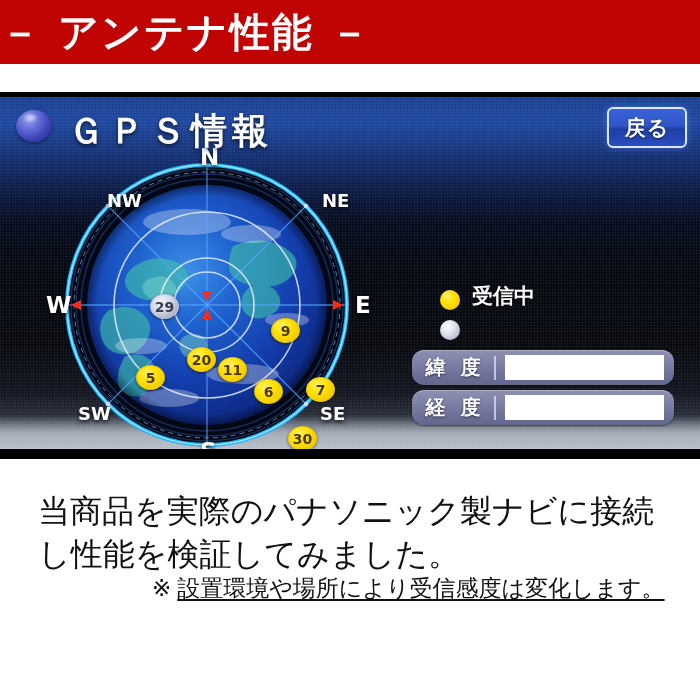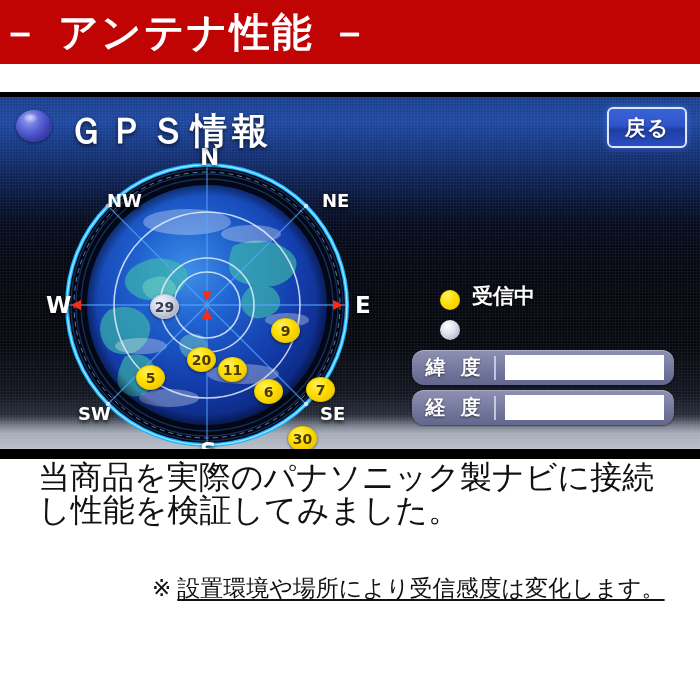--- a/index.html
+++ b/index.html
@@ -257,25 +257,25 @@
   .info-blank {
     flex: 1;
     margin: 0 10px 0 9px;
     height: 25px;
     background: #ffffff;
   }
 
   
   #body-text {
     position: absolute;
-    left: 38px; top: 461px;
+    left: 38px; top: 490px;
     width: 630px;
     color: #111111;
     font-size: 32px;
-    line-height: 33px;
+    line-height: 43px;
     font-family: "DejaVu Sans", "Liberation Sans", sans-serif;
   }
   #note-block {
     position: absolute;
     left: 152px; top: 572px;
     width: 540px;
     font-size: 23px;
     line-height: 32px;
     color: #111111;
     font-family: "DejaVu Sans", "Liberation Sans", sans-serif;

